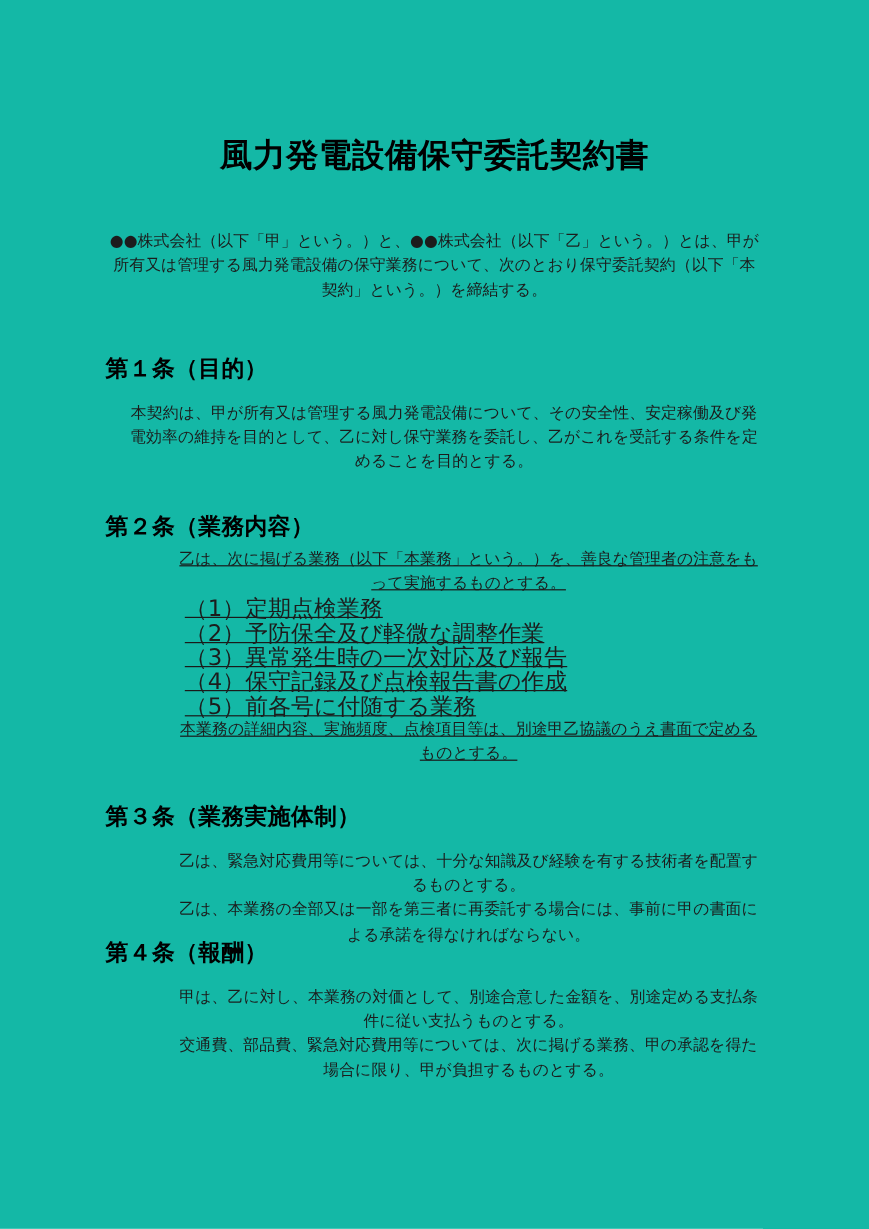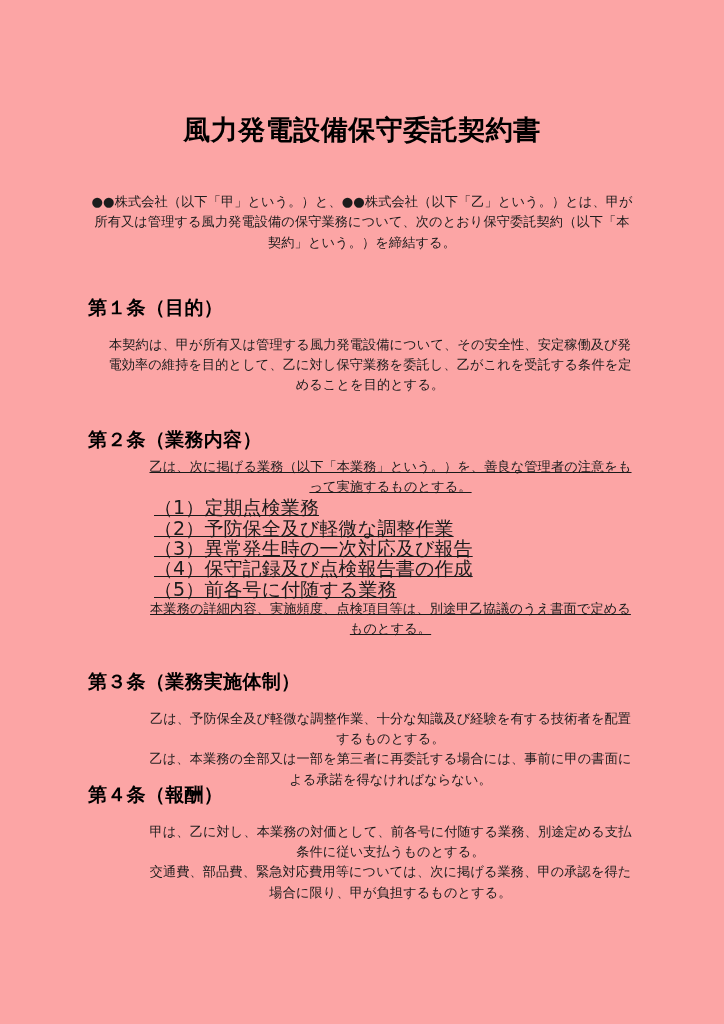--- a/index.html
+++ b/index.html
@@ -14,21 +14,21 @@
     position: relative;
     overflow: hidden;
     font-family: "DejaVu Sans", "Liberation Sans", sans-serif;
     color: #1a1a1a;
     -webkit-font-smoothing: antialiased;
   }
 
   .page {
     position: absolute;
     inset: 0;
-    background: #fca5a5;
+    background: #14b8a6;
   }
 
   
   .doc-title {
     position: absolute;
     top: 112px;
     left: 0;
     width: 724px;
     text-align: center;
     font-size: 27px;
@@ -108,26 +108,26 @@
         <li>（4）保守記録及び点検報告書の作成</li>
         <li>（5）前各号に付随する業務</li>
       </ul>
       <div class="para">本業務の詳細内容、実施頻度、点検項目等は、別途甲乙協議のうえ書面で定めるものとする。</div>
     </div>
   </div>
 
   <div class="block" style="top: 670px;">
     <div class="art-heading">第３条（業務実施体制）</div>
     <div class="indent" style="margin-top: 15px;">
-      <div class="para">乙は、予防保全及び軽微な調整作業、十分な知識及び経験を有する技術者を配置するものとする。</div>
+      <div class="para">乙は、緊急対応費用等については、十分な知識及び経験を有する技術者を配置するものとする。</div>
       <div class="para">乙は、本業務の全部又は一部を第三者に再委託する場合には、事前に甲の書面による承諾を得なければならない。</div>
     </div>
   </div>
 
   <div class="block" style="top: 783px;">
     <div class="art-heading">第４条（報酬）</div>
     <div class="indent" style="margin-top: 15px;">
-      <div class="para">甲は、乙に対し、本業務の対価として、前各号に付随する業務、別途定める支払条件に従い支払うものとする。</div>
+      <div class="para">甲は、乙に対し、本業務の対価として、別途合意した金額を、別途定める支払条件に従い支払うものとする。</div>
       <div class="para">交通費、部品費、緊急対応費用等については、次に掲げる業務、甲の承認を得た場合に限り、甲が負担するものとする。</div>
     </div>
   </div>
 
 </div>
 
 </body></html>

